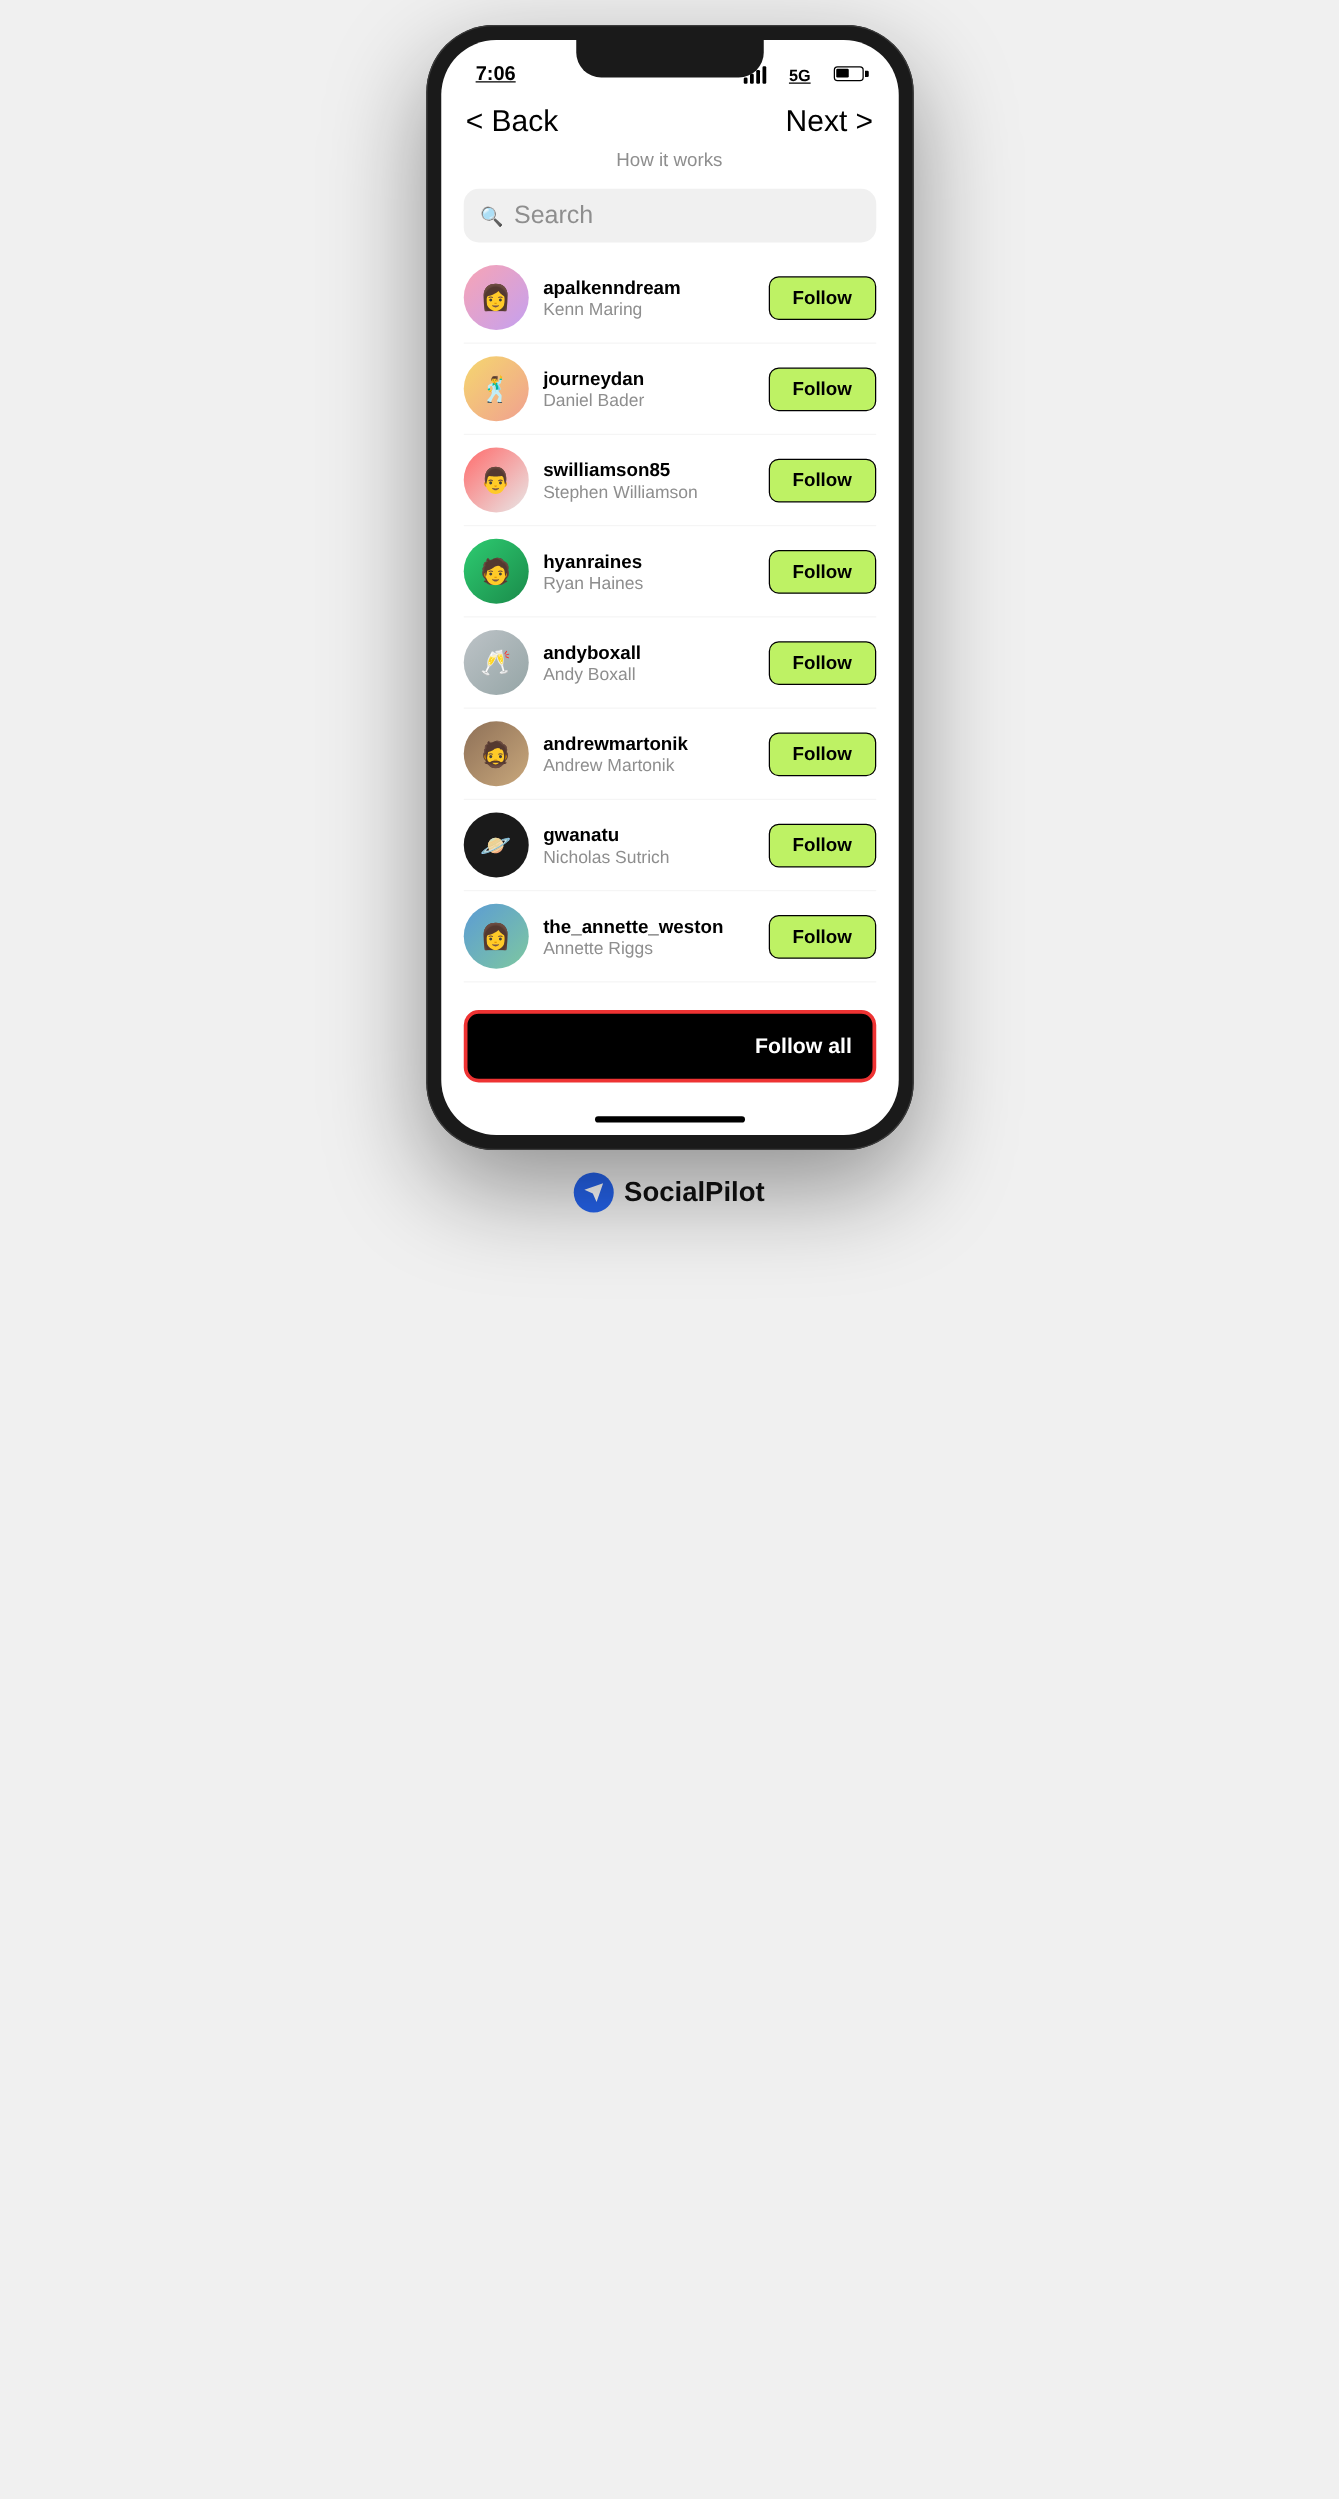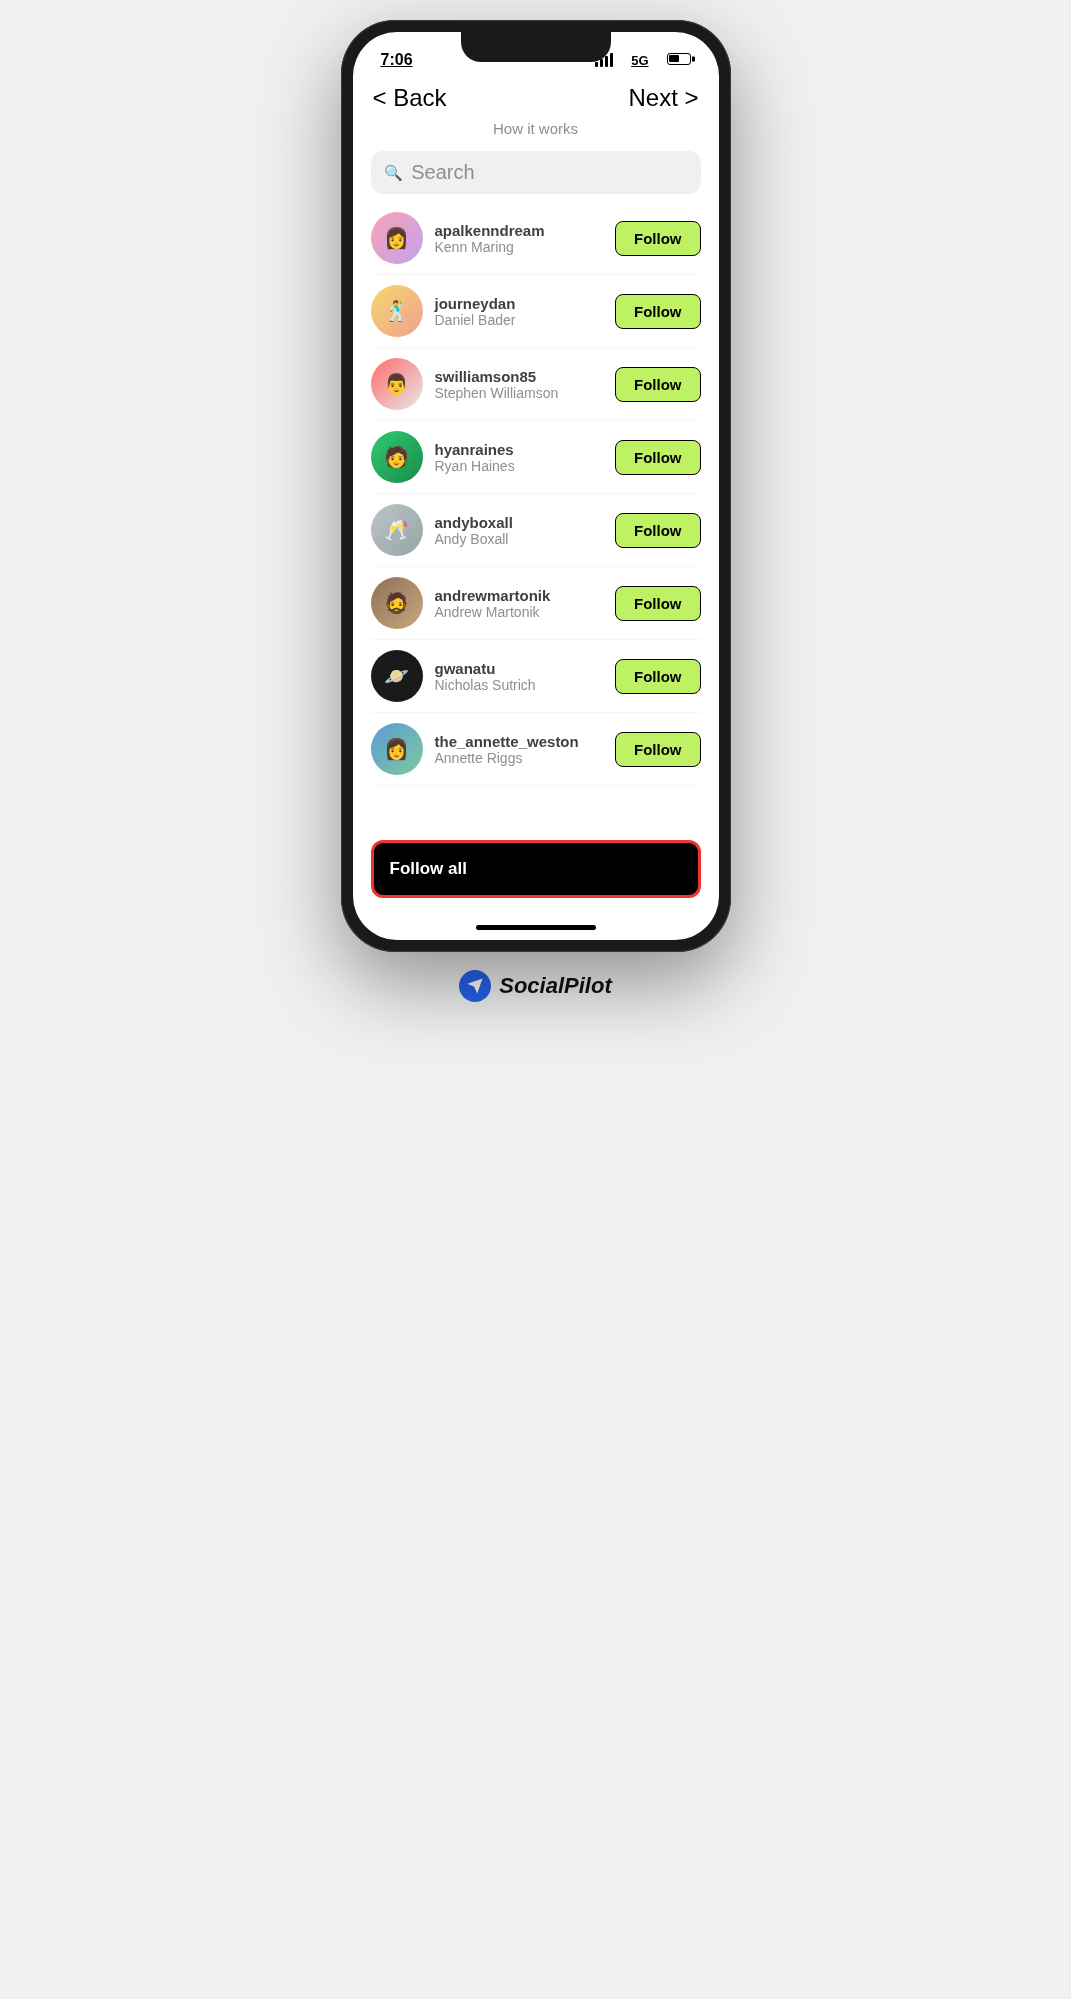--- a/index.html
+++ b/index.html
@@ -211,21 +211,21 @@
       background: #ddd;
     }
 
     .user-info {
       flex: 1;
     }
 
     .user-handle {
       font-size: 15px;
       font-weight: 600;
-      color: #404040;
+      color: #000000;
     }
 
     .user-name {
       font-size: 14px;
       color: #8e8e8e;
       margin-top: 0;
     }
 
     .follow-btn {
       border: 1.5px solid #000;
@@ -247,22 +247,21 @@
     .follow-all-btn {
       width: 100%;
       background: #000;
       color: #fff;
       border: 3px solid #e33;
       border-radius: 12px;
       padding: 16px;
       font-size: 17px;
       font-weight: 600;
       cursor: pointer;
-      text-align: left;
-      margin-top: 32px;
+      text-align: right;
     }
 
     
     .home-indicator {
       height: 26px;
       display: flex;
       align-items: center;
       justify-content: center;
     }
 
@@ -295,21 +294,20 @@
     }
 
     
     .branding {
       display: flex;
       align-items: center;
       justify-content: center;
       gap: 8px;
       margin-top: 18px;
       padding-bottom: 10px;
-      font-style: italic;
     }
 
     .brand-icon {
       width: 32px;
       height: 32px;
       background: #2563eb;
       border-radius: 50%;
       display: flex;
       align-items: center;
       justify-content: center;

